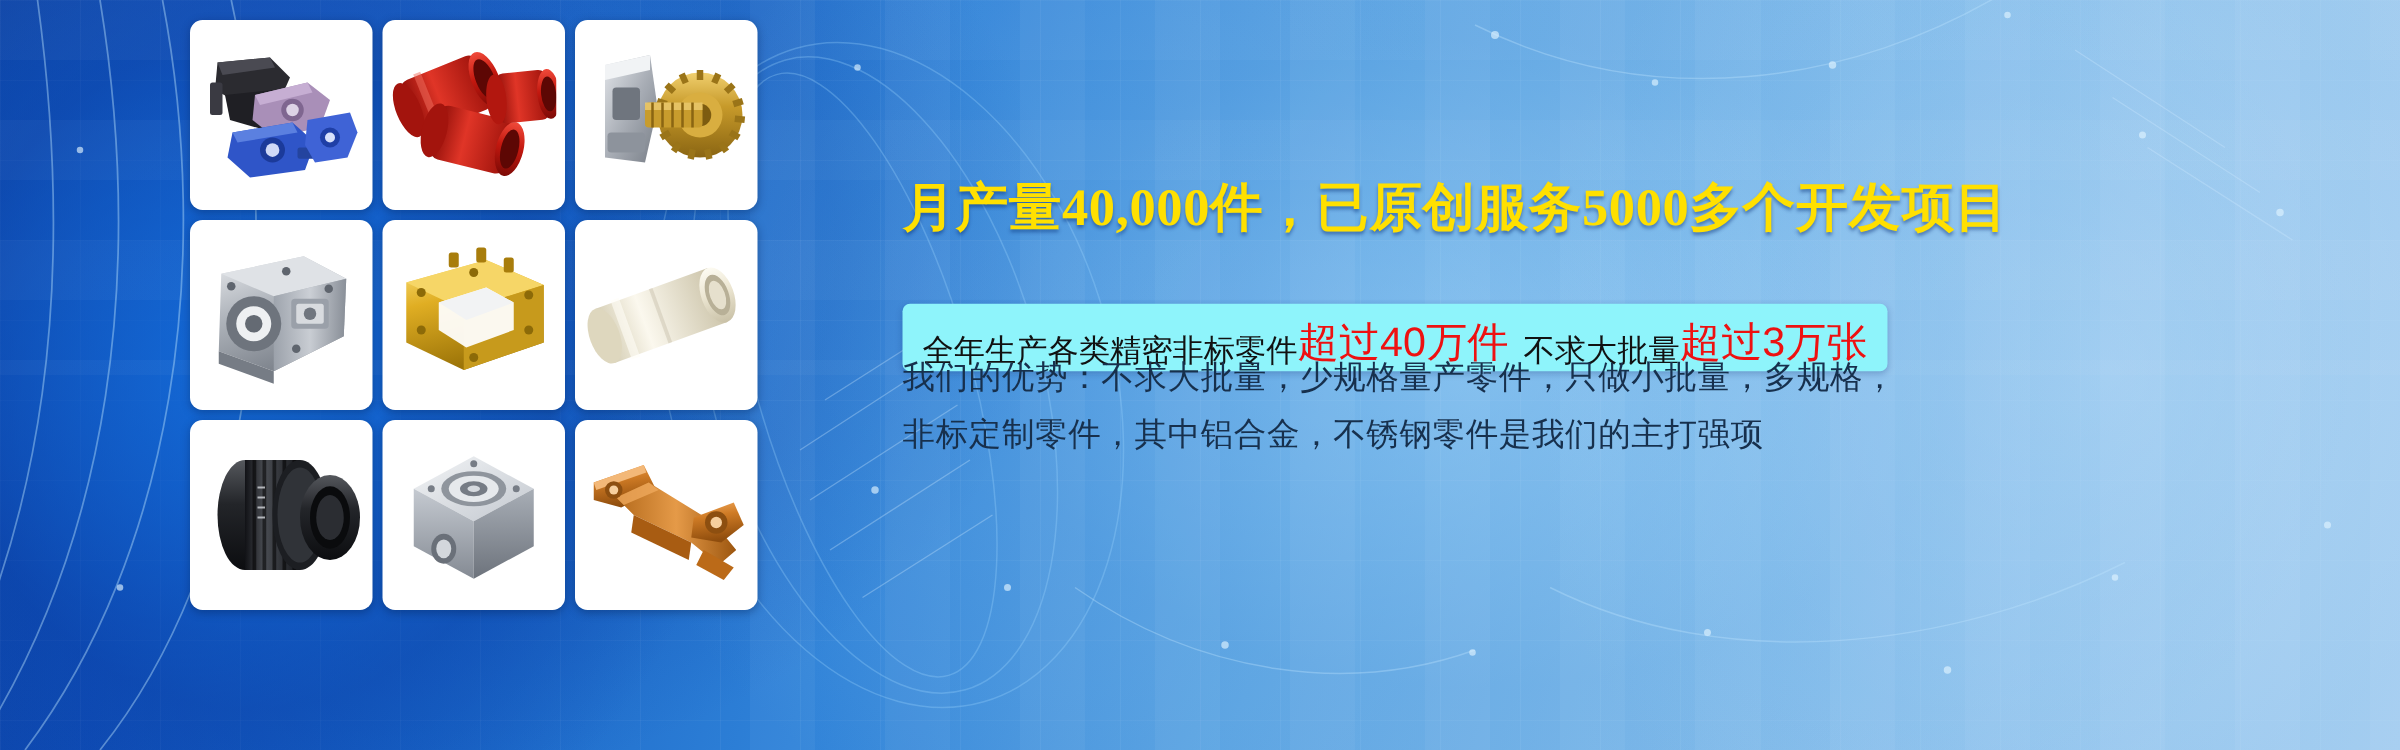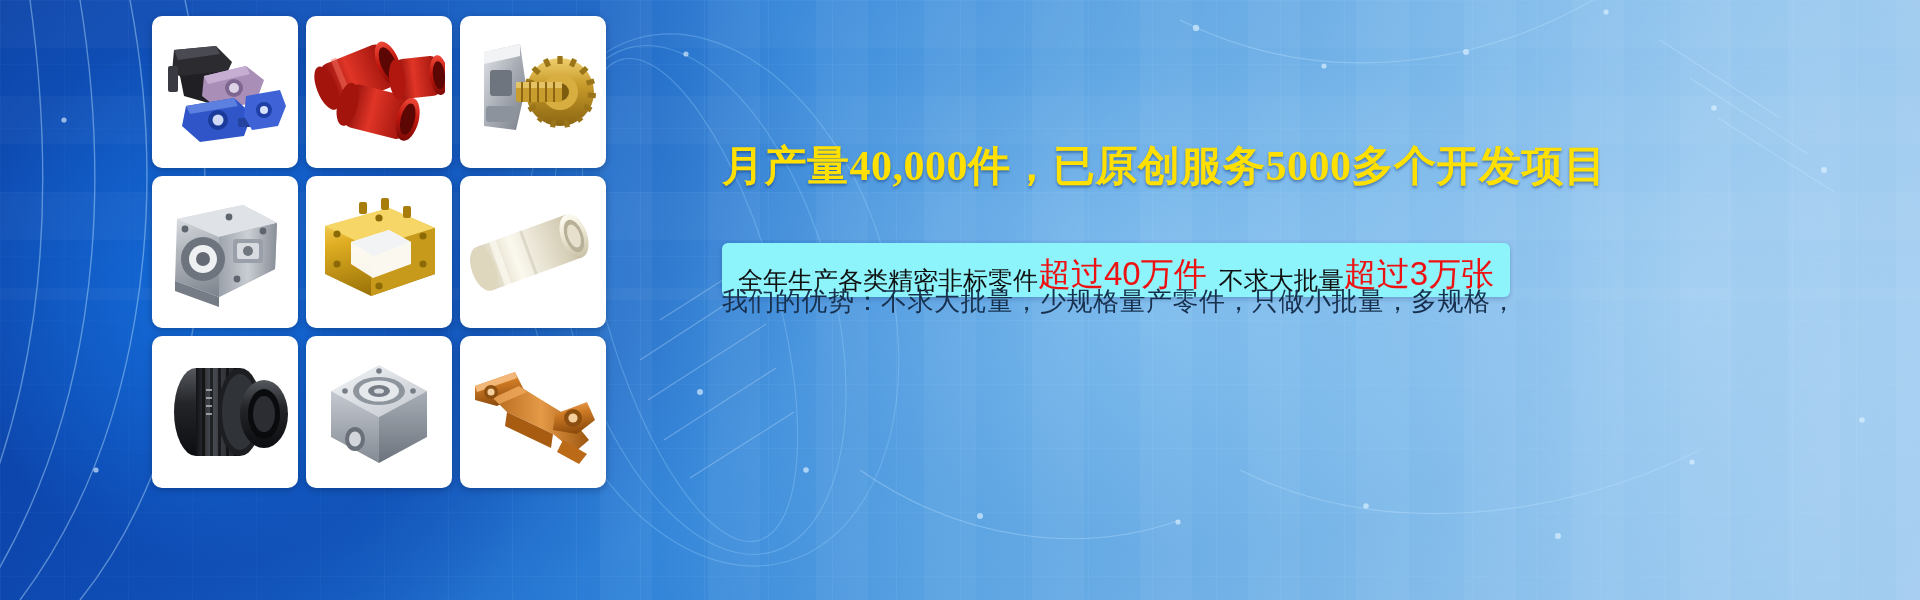--- a/index.html
+++ b/index.html
@@ -466,15 +466,16 @@
   <div class="cyanbar">
     <span class="blk">全年生产各类精密非标零件</span>
       <span class="red">超过40万件</span>
       <span class="sp"></span>
       <span class="blk">不求大批量</span>
       <span class="red">超过3万张</span>
   </div>
 
   <div class="body-copy">
     <div>我们的优势：不求大批量，少规格量产零件，只做小批量，多规格，</div>
+    <div>非标定制零件，其中铝合金，不锈钢零件是我们的主打强项</div>
   </div>
 
 </div>
 
 </body></html>

